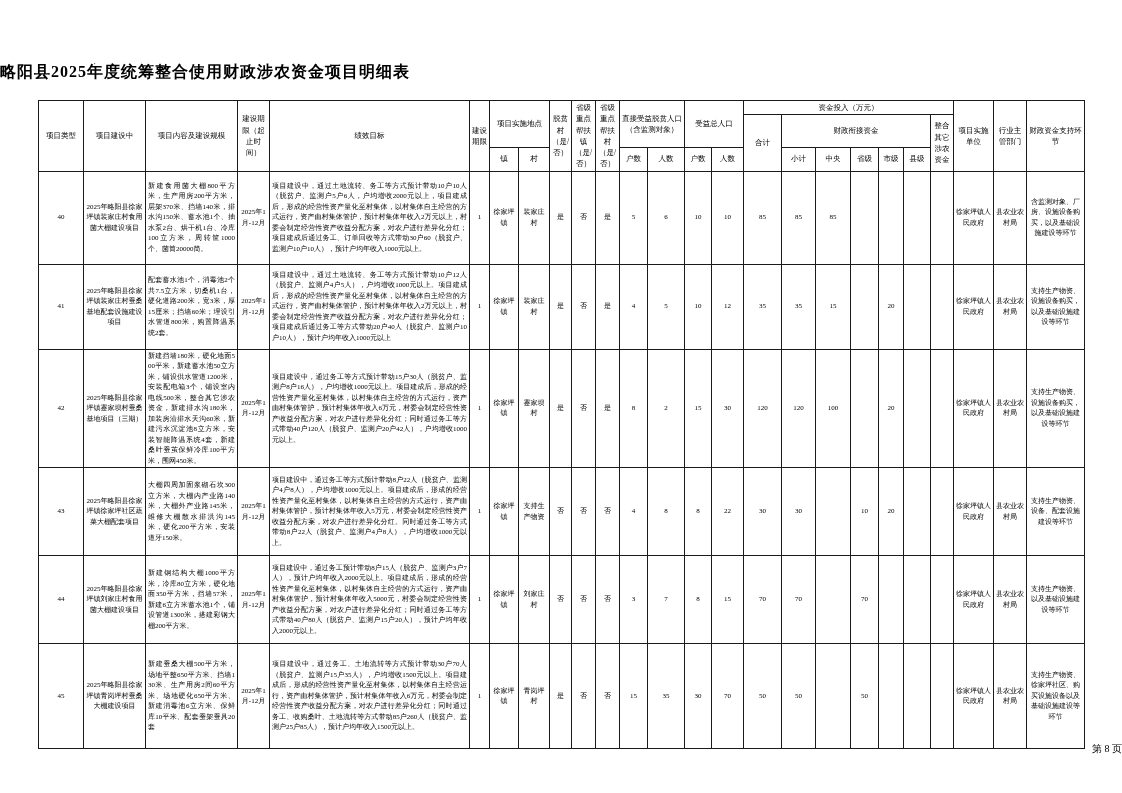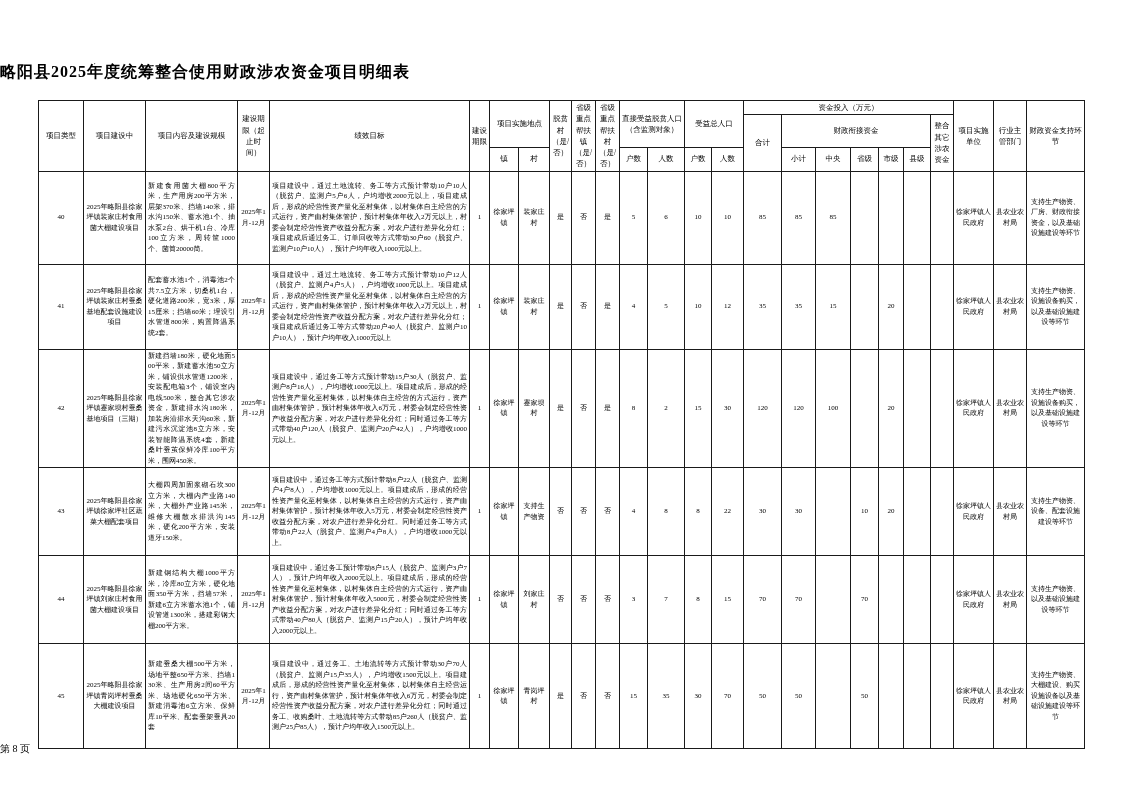--- a/index.html
+++ b/index.html
@@ -45,21 +45,21 @@
     font-size:7.5px;
   }
   table.main td.l{
     text-align:left;
     text-align:justify;
     margin-left:19px;
   }
   tr.body-row{border-top:1.5px solid #000;}
   .footer{
     position:absolute;left:0;right:0;top:742px;
-    text-align:left;
+    text-align:right;
     font-size:10px;
   }
 </style>
 </head>
 <body>
 
 <div class="page">
   <div class="corner-mark">·</div>
   <h1 class="title">略阳县2025年度统筹整合使用财政涉农资金项目明细表</h1>
 
@@ -148,21 +148,21 @@
           <td>10</td>
           <td>85</td>
           <td>85</td>
           <td>85</td>
           <td></td>
           <td></td>
           <td></td>
           <td></td>
           <td>徐家坪镇人民政府</td>
           <td>县农业农村局</td>
-          <td>支持生产物资、厂房、财政衔接资金，以及基础设施建设等环节</td>
+          <td>含监测对象、厂房、设施设备购买，以及基础设施建设等环节</td>
         </tr>
         <tr class="body-row" style="height: 85px;">
           <td>41</td>
           <td>2025年略阳县徐家坪镇装家庄村蚕桑基地配套设施建设项目</td>
           <td class="l">配套蓄水池1个，消毒池2个共7.5立方米，切桑机1台，硬化道路200米，宽3米，厚15厘米；挡墙60米；埋设引水管道800米，购置降温系统2套。</td>
           <td>2025年1月-12月</td>
           <td class="l">项目建设中，通过土地流转、务工等方式预计带动10户12人（脱贫户、监测户4户5人），户均增收1000元以上。项目建成后，形成的经营性资产量化至村集体，以村集体自主经营的方式运行，资产由村集体管护，预计村集体年收入2万元以上，村委会制定经营性资产收益分配方案，对农户进行差异化分红；项目建成后通过务工等方式带动20户40人（脱贫户、监测户10户10人），预计户均年收入1000元以上</td>
           <td>1</td>
           <td>徐家坪镇</td>
           <td>装家庄村</td>
@@ -283,19 +283,19 @@
           <td>70</td>
           <td>50</td>
           <td>50</td>
           <td></td>
           <td>50</td>
           <td></td>
           <td></td>
           <td></td>
           <td>徐家坪镇人民政府</td>
           <td>县农业农村局</td>
-          <td>支持生产物资、大棚建设、购买设施设备以及基础设施建设等环节</td>
+          <td>支持生产物资、徐家坪社区、购买设施设备以及基础设施建设等环节</td>
         </tr>
       </tbody>
   </table>
 
   <div class="footer">第 8 页</div>
 </div>
 
 </body></html>

